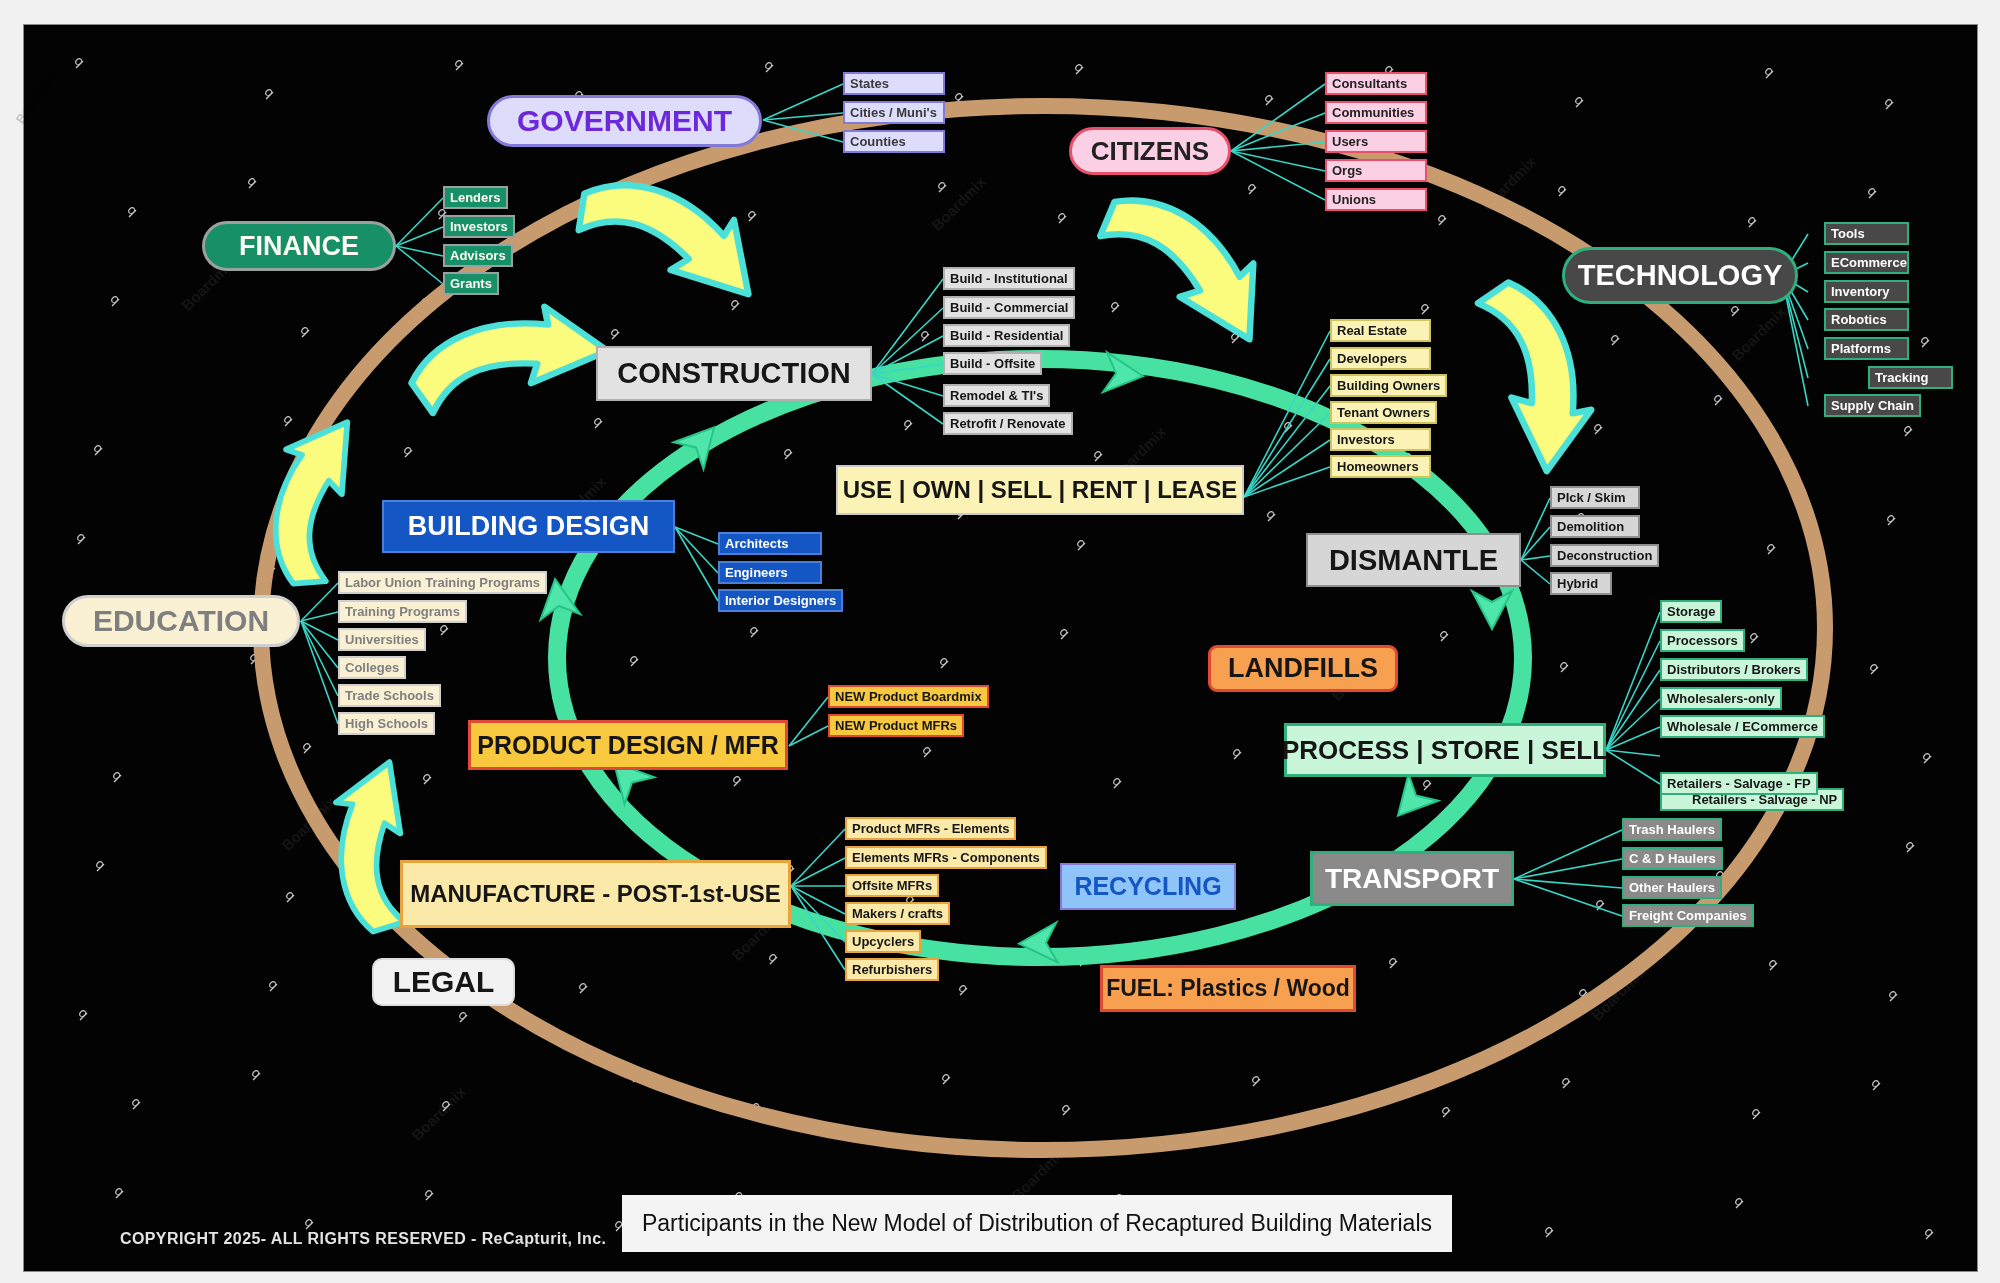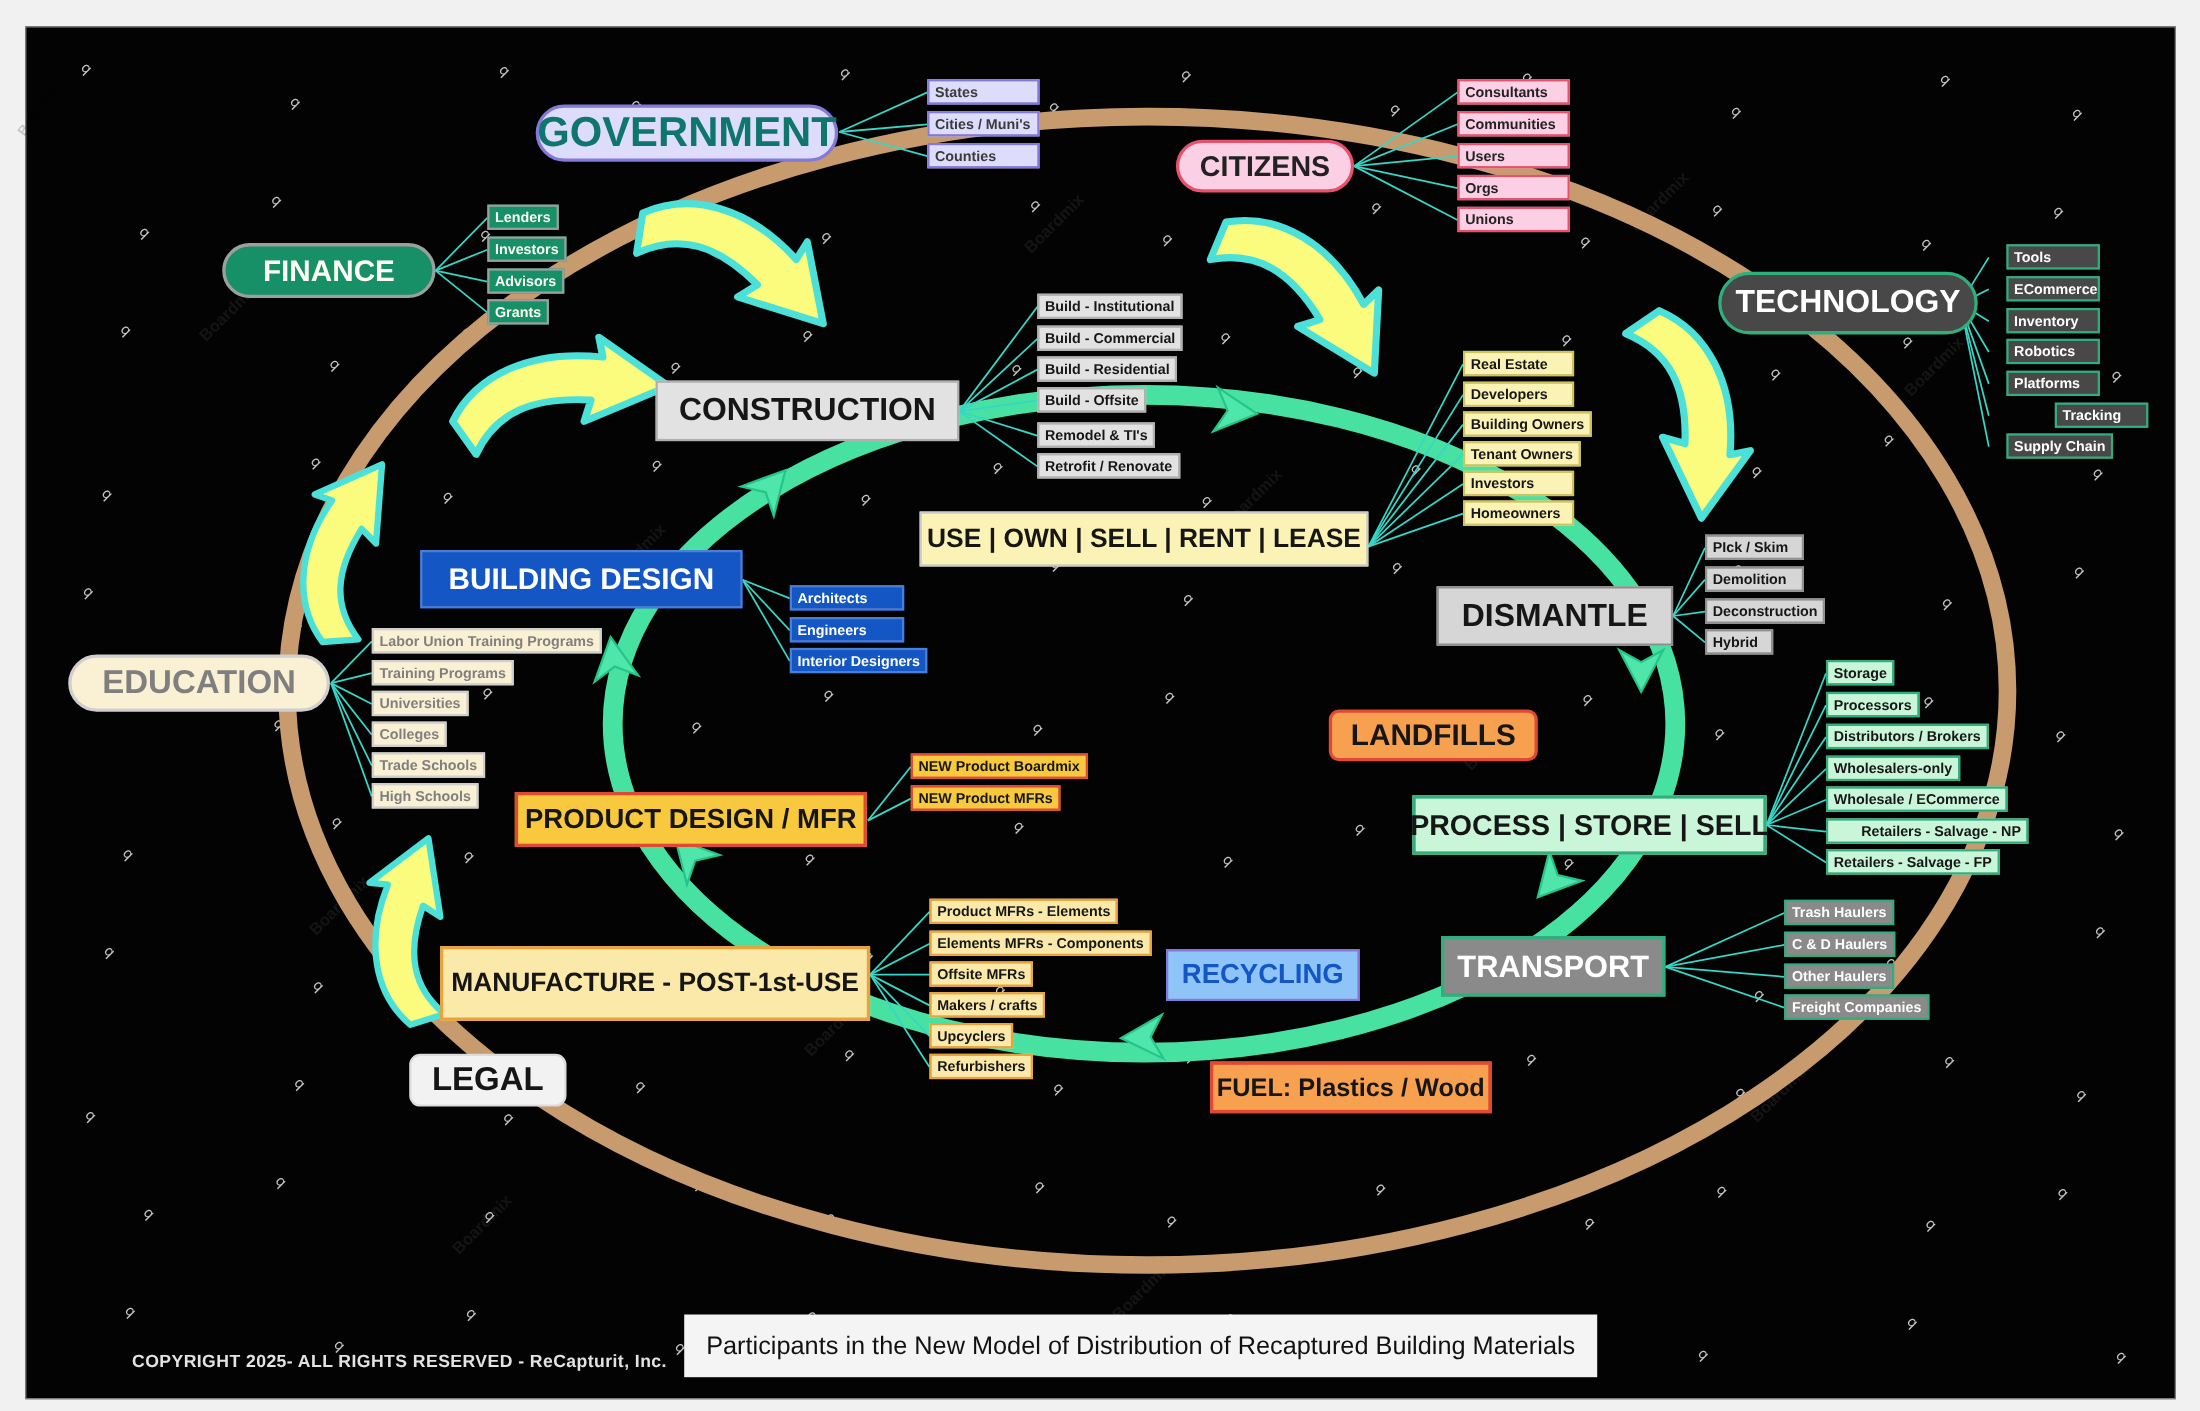--- a/index.html
+++ b/index.html
@@ -281,21 +281,21 @@
       <line x1="791" y1="886" x2="845" y2="914"></line>
       <line x1="791" y1="886" x2="845" y2="942"></line>
       <line x1="791" y1="886" x2="845" y2="970"></line>
     <line x1="1514" y1="879" x2="1622" y2="830"></line>
       <line x1="1514" y1="879" x2="1622" y2="859"></line>
       <line x1="1514" y1="879" x2="1622" y2="888"></line>
       <line x1="1514" y1="879" x2="1622" y2="916"></line>
   </g>
 </svg>
 
-<div class="node pill c-lav" style="left:487px;top:95px;width:275px;height:52px;font-size:38px;color:#0f766e;">GOVERNMENT</div>
+<div class="node pill c-lav" style="left:487px;top:95px;width:275px;height:52px;font-size:30px;color:#6d28d9;">GOVERNMENT</div>
 <div class="node pill c-pink" style="left:1069px;top:127px;width:162px;height:48px;font-size:26px;">CITIZENS</div>
 <div class="node pill c-grn" style="left:202px;top:221px;width:194px;height:50px;font-size:27px;">FINANCE</div>
 <div class="node pill c-tech" style="left:1546px;top:247px;width:236px;height:57px;font-size:29px;">TECHNOLOGY</div>
 <div class="node c-gray" style="left:596px;top:346px;width:276px;height:55px;font-size:29px;border-width:2px;">CONSTRUCTION</div>
 <div class="node c-yel" style="left:836px;top:465px;width:408px;height:50px;font-size:24px;border-width:2px;">USE | OWN | SELL | RENT | LEASE</div>
 <div class="node c-dgray" style="left:1306px;top:533px;width:215px;height:54px;font-size:29px;border-width:2px;">DISMANTLE</div>
 <div class="node c-blue" style="left:382px;top:500px;width:293px;height:53px;font-size:27px;border-width:2px;">BUILDING DESIGN</div>
 <div class="node pill c-cream" style="left:62px;top:595px;width:238px;height:52px;font-size:30px;">EDUCATION</div>
 <div class="node c-orange" style="left:1208px;top:645px;width:190px;height:47px;font-size:27px;border-radius:9px;">LANDFILLS</div>
 <div class="node c-mint" style="left:1284px;top:723px;width:322px;height:54px;font-size:26px;">PROCESS | STORE | SELL</div>
@@ -357,21 +357,21 @@
 <div class="kid c-cream" style="left:338px;top:628px;">Universities</div>
 <div class="kid c-cream" style="left:338px;top:656px;">Colleges</div>
 <div class="kid c-cream" style="left:338px;top:684px;">Trade Schools</div>
 <div class="kid c-cream" style="left:338px;top:712px;">High Schools</div>
 
 <div class="kid c-mint" style="left:1660px;top:600px;">Storage</div>
 <div class="kid c-mint" style="left:1660px;top:629px;">Processors</div>
 <div class="kid c-mint" style="left:1660px;top:658px;">Distributors / Brokers</div>
 <div class="kid c-mint" style="left:1660px;top:687px;">Wholesalers-only</div>
 <div class="kid c-mint" style="left:1660px;top:715px;">Wholesale / ECommerce</div>
-<div class="kid c-mint" style="left:1660px;top:744px;padding-left:30px;">Retailers - Salvage - NP</div>
+<div class="kid c-mint" style="left:1660px;top:788px;padding-left:30px;">Retailers - Salvage - NP</div>
 <div class="kid c-mint" style="left:1660px;top:772px;">Retailers - Salvage - FP</div>
 
 <div class="kid c-gold" style="left:828px;top:685px;">NEW Product Boardmix</div>
 <div class="kid c-gold" style="left:828px;top:714px;">NEW Product MFRs</div>
 
 <div class="kid c-pgold" style="left:845px;top:817px;">Product MFRs - Elements</div>
 <div class="kid c-pgold" style="left:845px;top:846px;">Elements MFRs - Components</div>
 <div class="kid c-pgold" style="left:845px;top:874px;">Offsite MFRs</div>
 <div class="kid c-pgold" style="left:845px;top:902px;">Makers / crafts</div>
 <div class="kid c-pgold" style="left:845px;top:930px;">Upcyclers</div>

